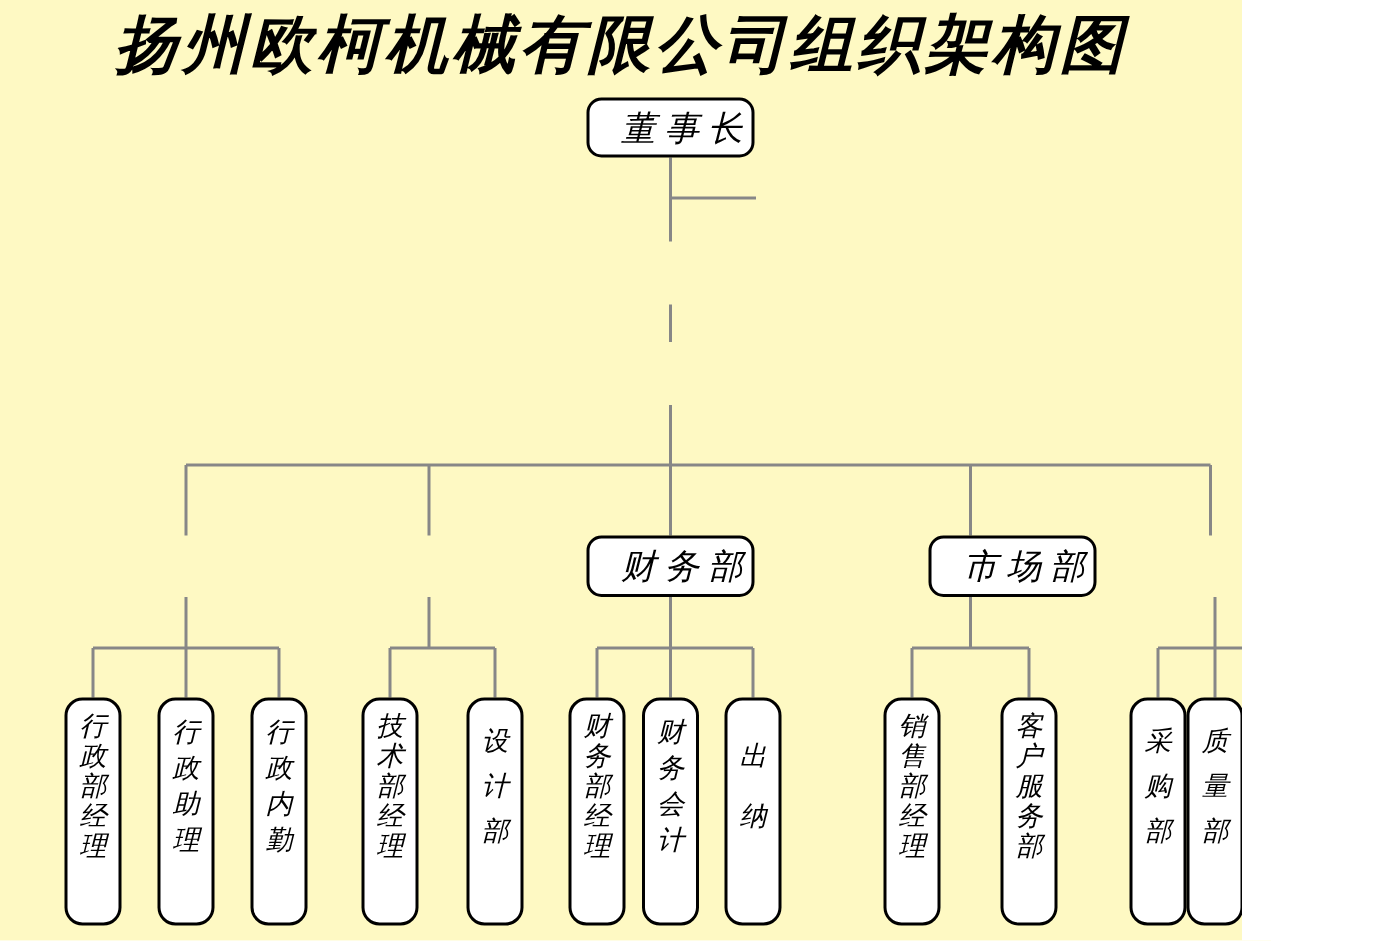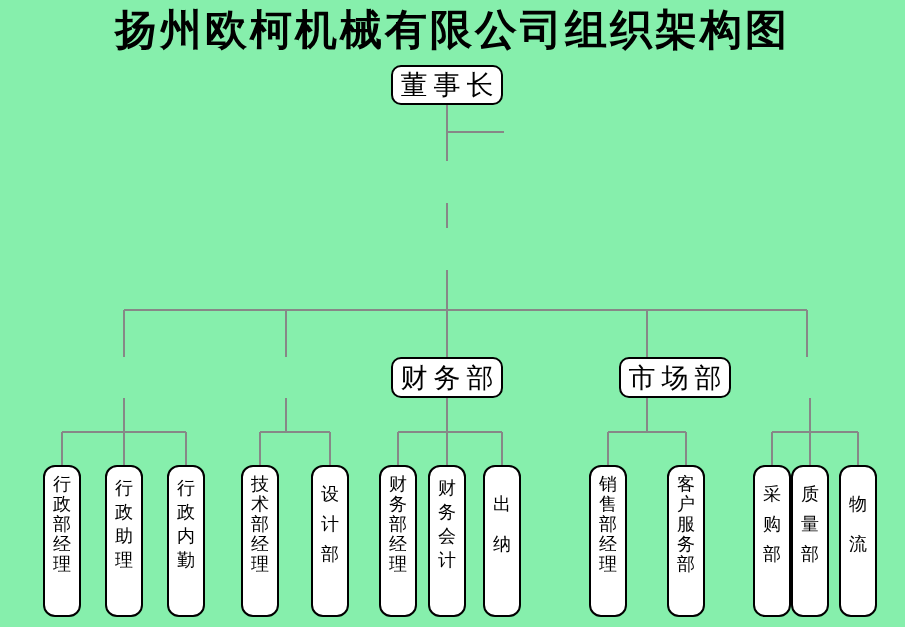--- a/index.html
+++ b/index.html
@@ -1,44 +1,45 @@
 <!DOCTYPE html>
 <html><head>
 <meta charset="utf-8">
 <style>
   html,body{margin:0;padding:0;background:#ffffff;}
   .canvas{
     position:relative;
-    width:905px;height:627px;
-    background:#86efac;
+    width:828px;height:627px;
+    background:#fef9c3;
     overflow:hidden;
     font-family:"Liberation Serif","DejaVu Serif",serif;
     color:#000000;
+    font-style:italic;
   }
   .title{
     position:absolute;left:0;right:0;top:2px;
     margin:0;
     text-align:center;
     font-family:"DejaVu Sans","Liberation Sans",sans-serif;
     font-weight:800;
     font-size:42px;
     letter-spacing:3px;
     color:#000000;
     white-space:nowrap;
   }
   .wires{position:absolute;left:0;top:0;width:916px;height:627px;}
   .wires line{stroke:#878787;stroke-width:2;}
   .node{
     position:absolute;
     box-sizing:border-box;
     border:2px solid #000000;
     border-radius:10px;
     background:#ffffff;
-    display:flex;align-items:center;justify-content:center;
-    font-size:27px;
+    display:flex;align-items:center;justify-content:flex-end;
+    font-size:23px;
     letter-spacing:6px;
     text-indent:6px;
     white-space:nowrap;
   }
   .leaf{
     position:absolute;
     top:465px;width:38px;height:152px;
     box-sizing:border-box;
     border:2px solid #000000;
     border-radius:12px;

